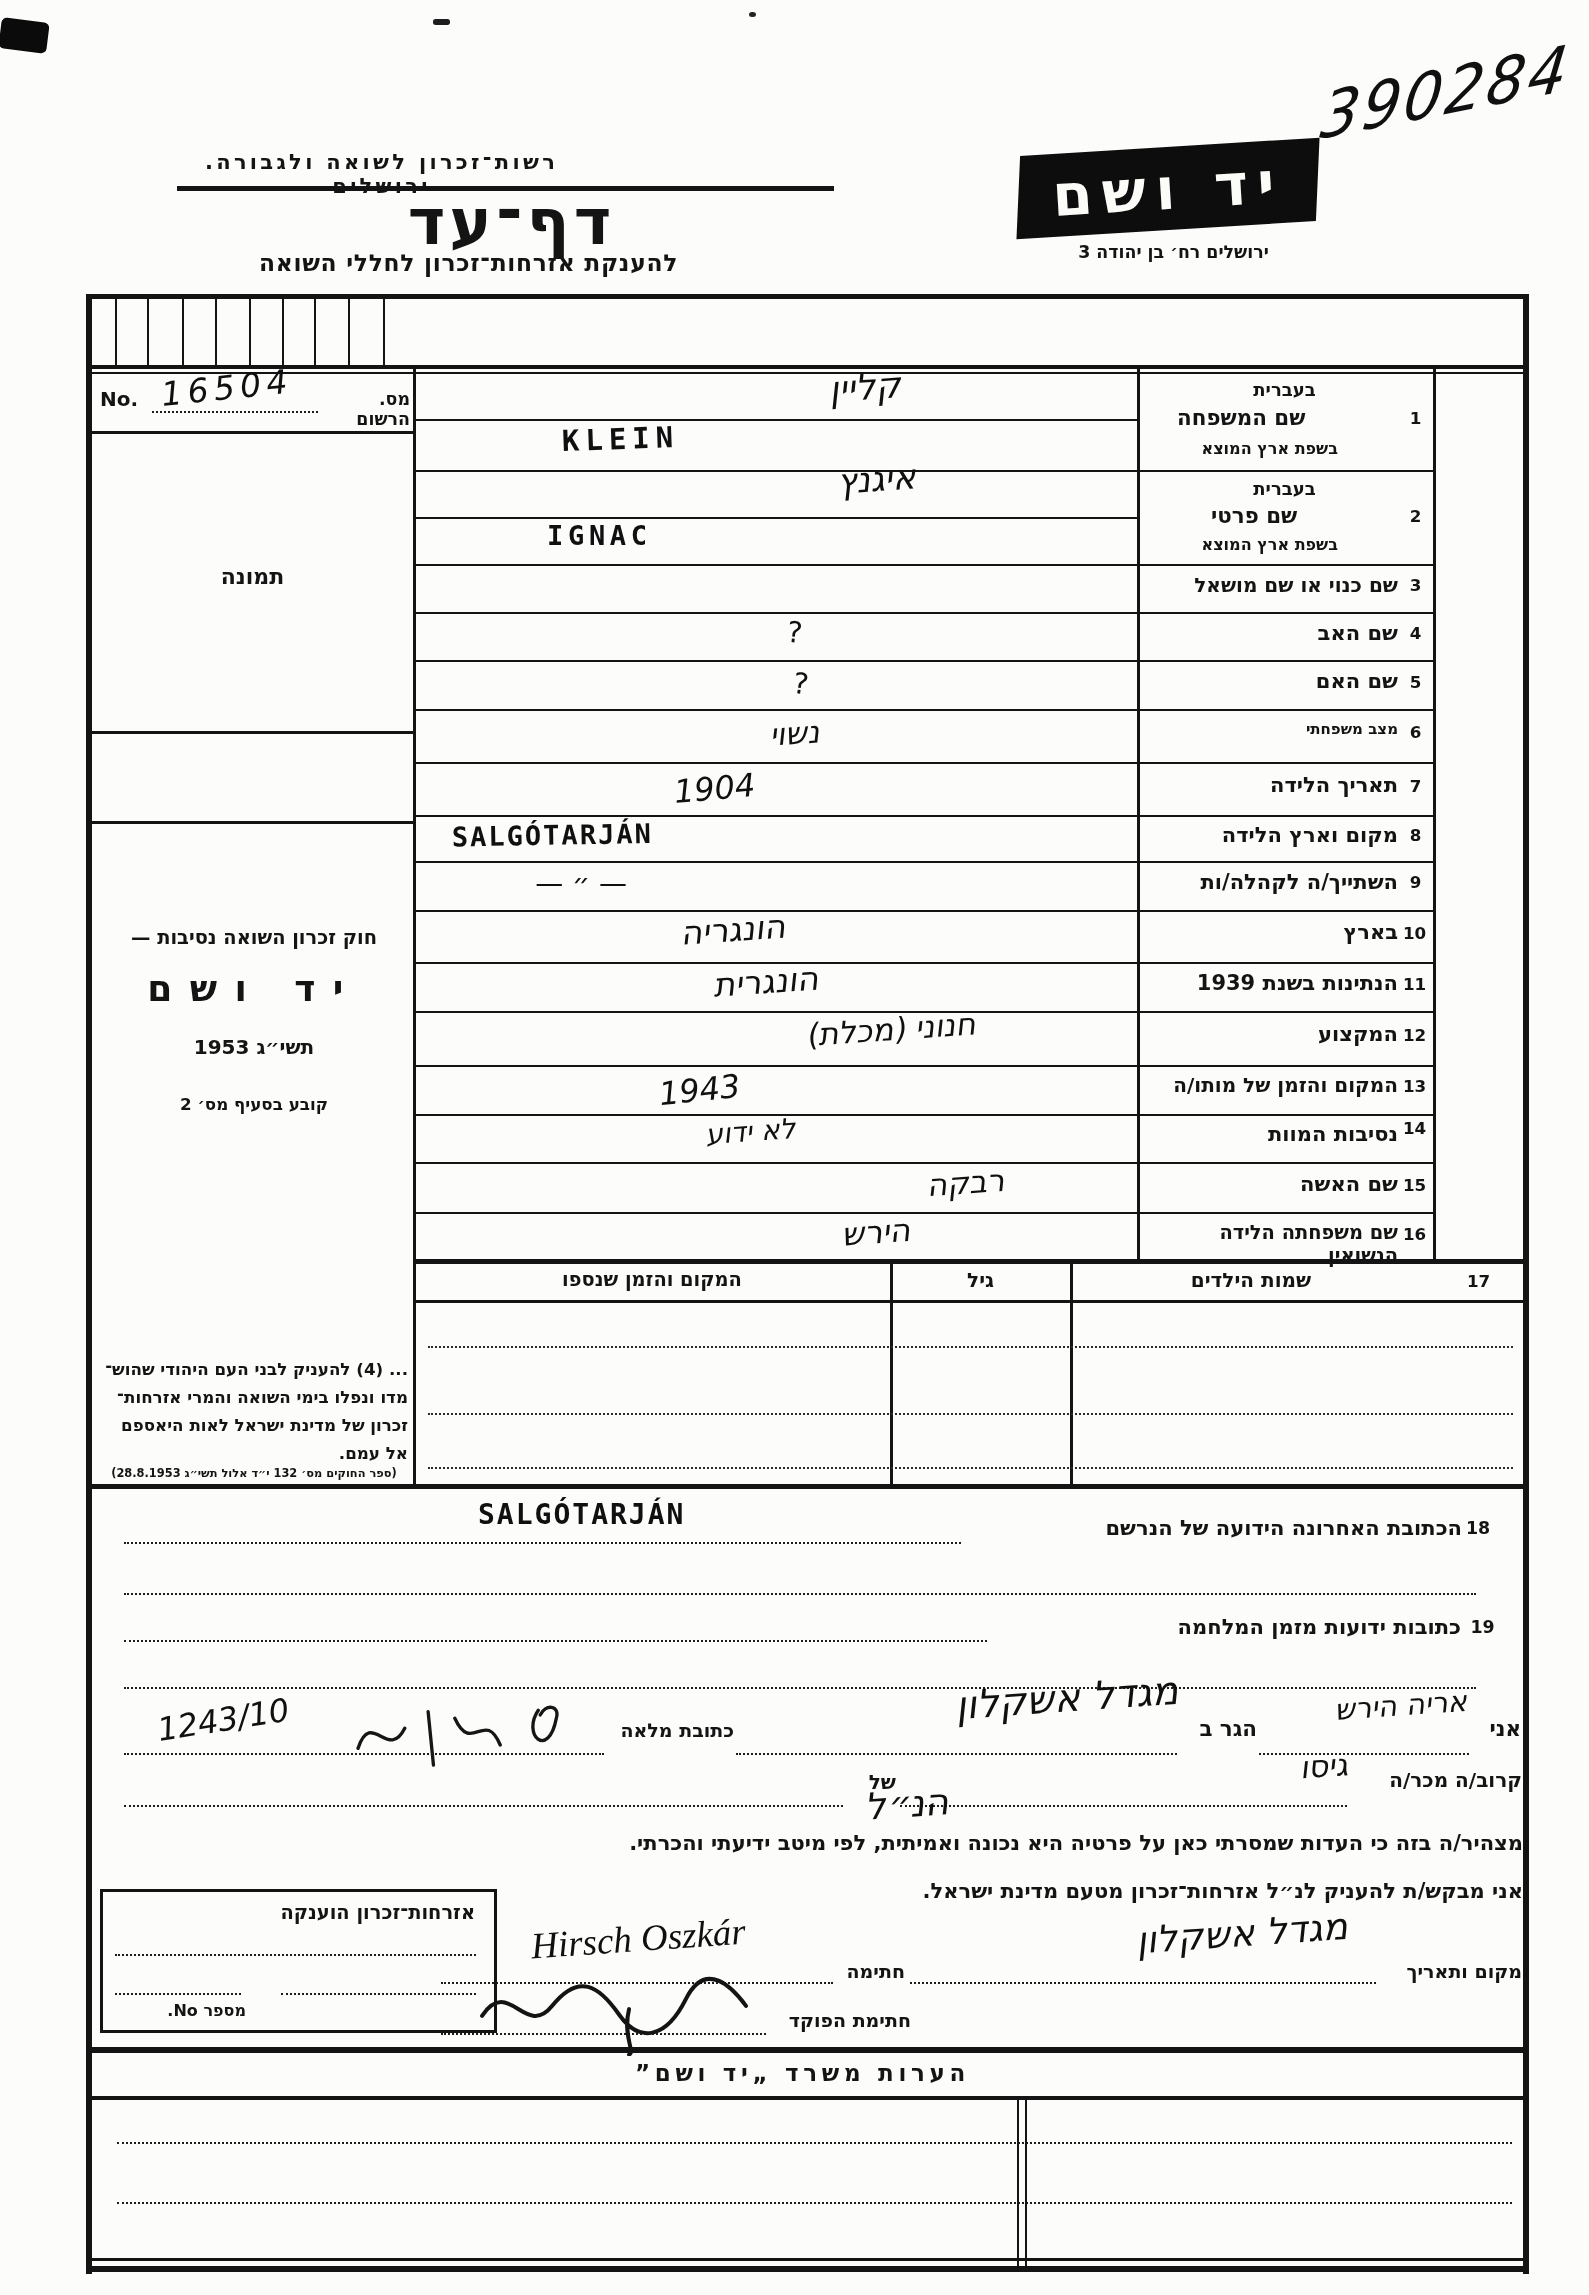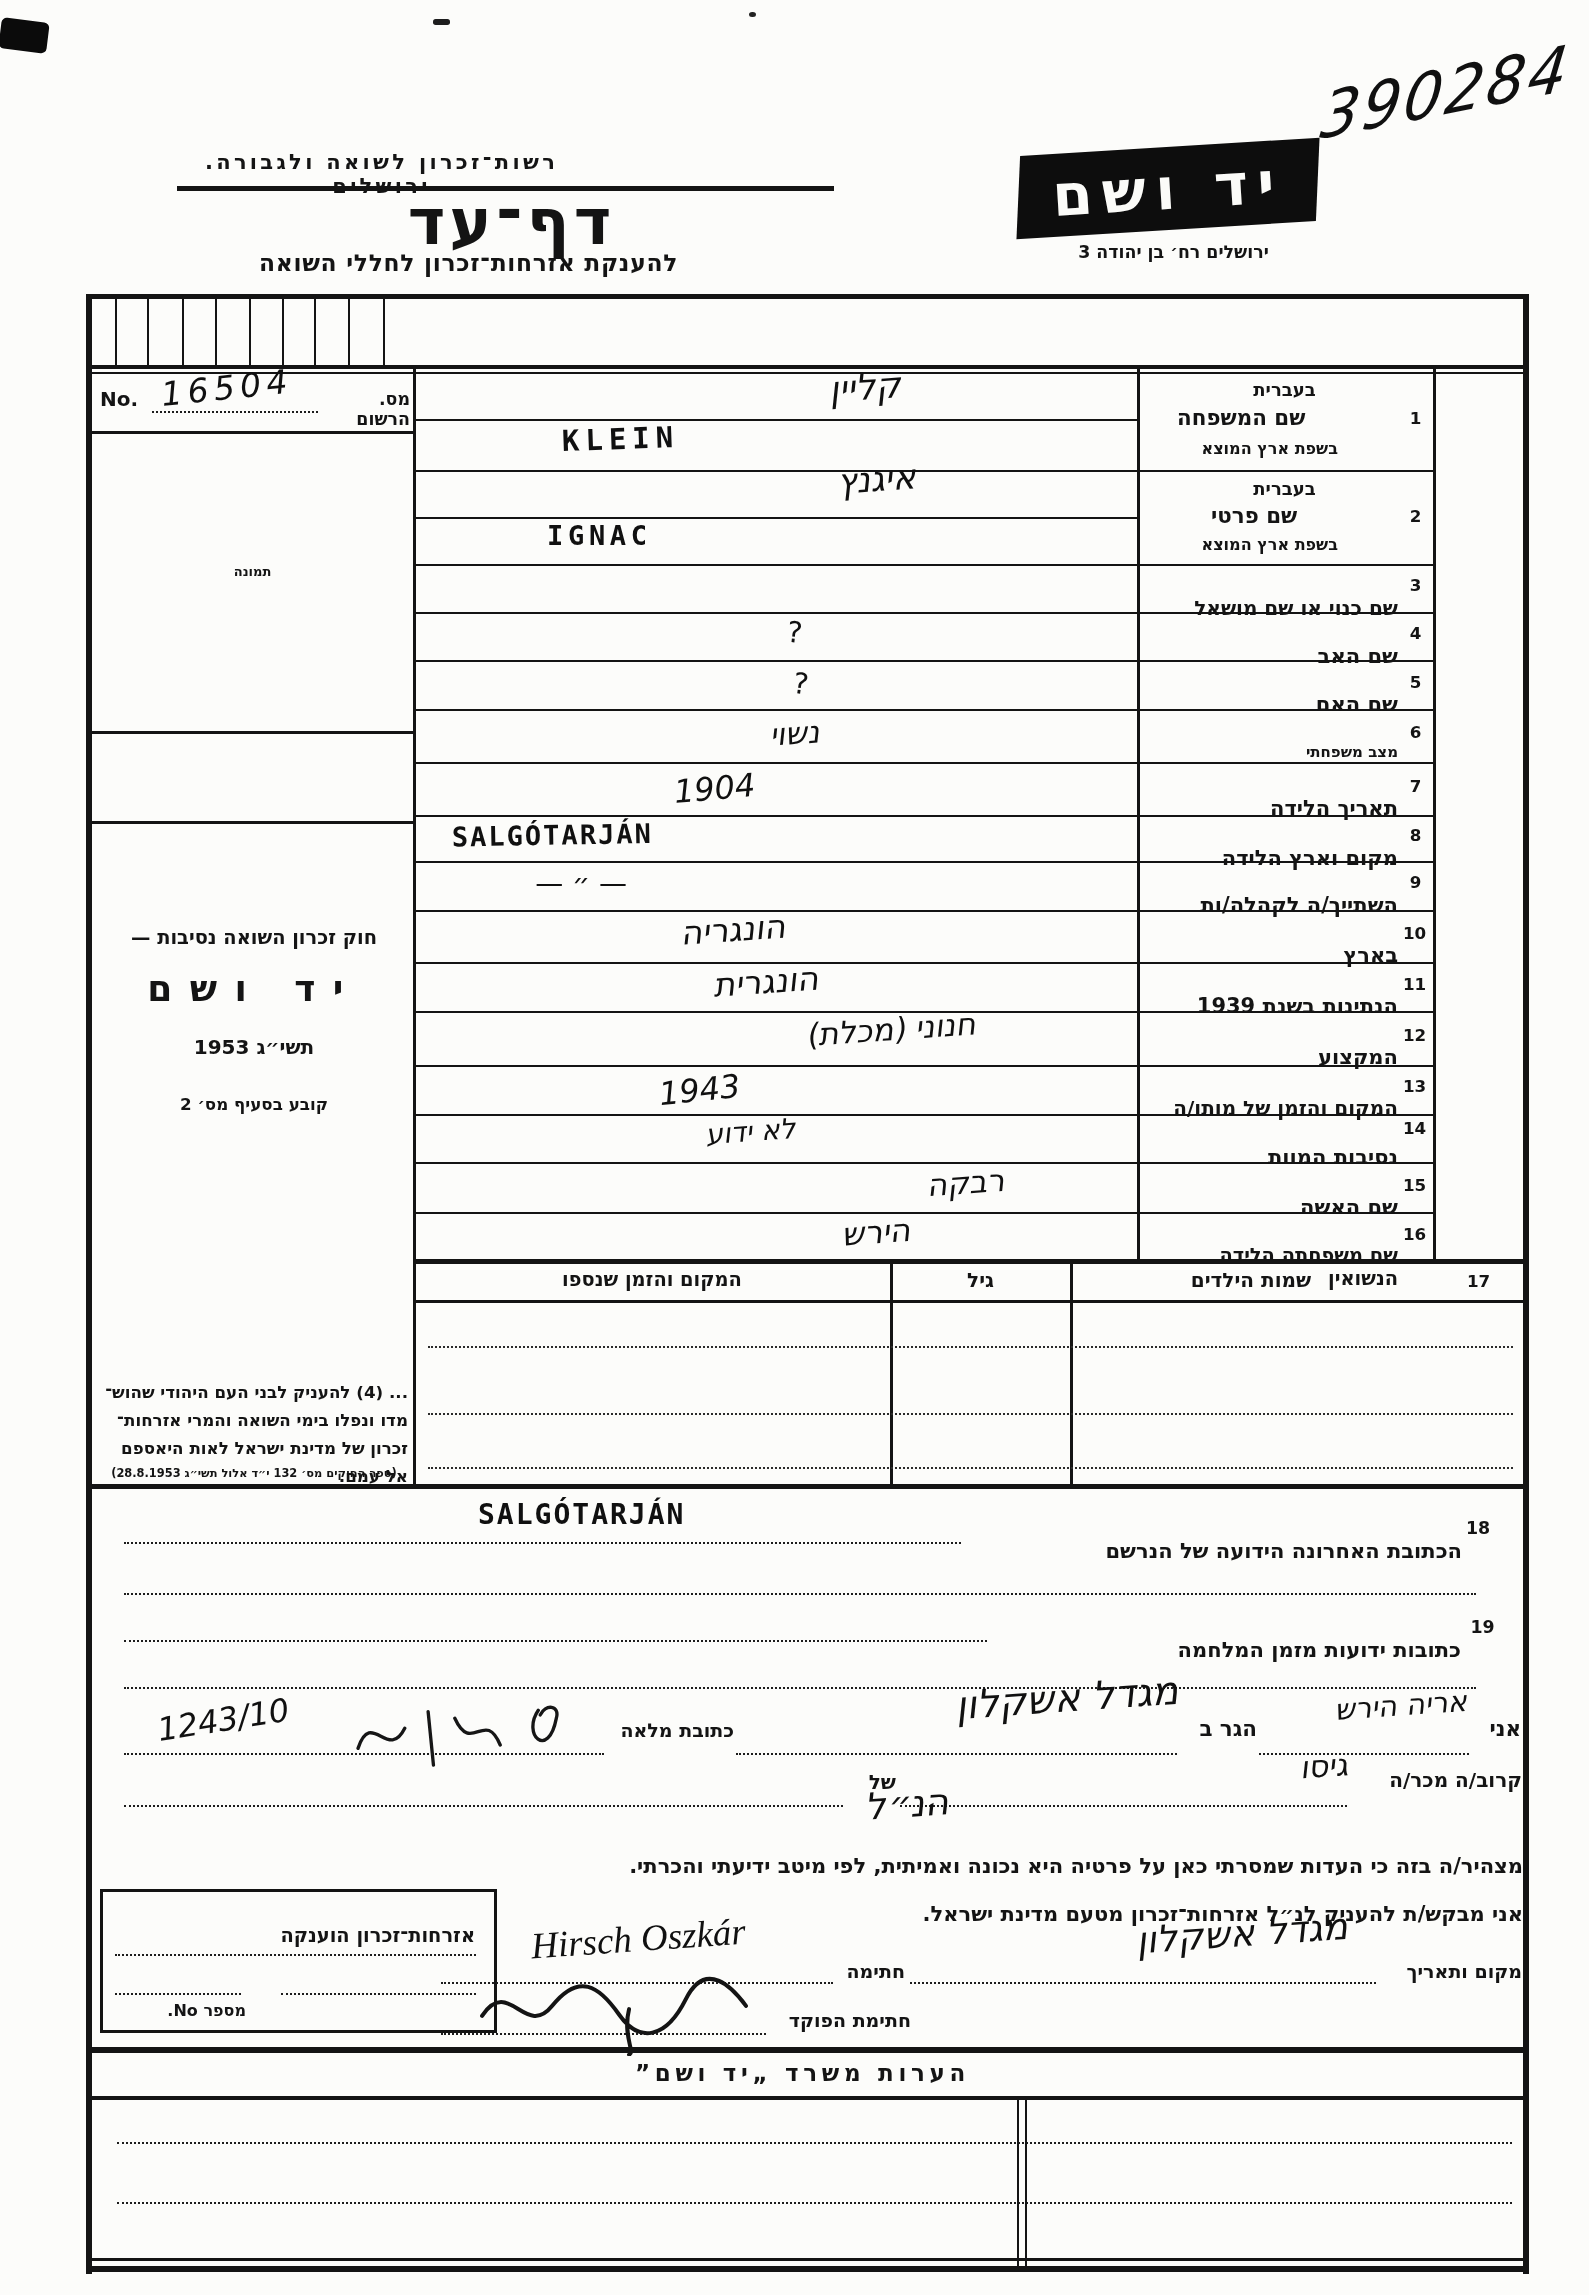--- a/index.html
+++ b/index.html
@@ -1,21 +1,21 @@
 <!DOCTYPE html>
 <html lang="he" style="font-size:10.7px"><head>
 <meta charset="utf-8">
 <style>
   html,body{margin:0;padding:0;background:#777;}
   #page{position:relative;width:1590px;height:2295px;background:#fcfcfa;overflow:hidden;
         font-family:"DejaVu Sans",sans-serif;color:#161616;direction:rtl;}
   .abs{position:absolute;}
   .lbl{font-weight:bold;color:#141414;}
   .ctr{text-align:center;}
-  .rgt{text-align:right;margin-top:23px;}
+  .rgt{text-align:right;}
   .hline{background:#141414;}
   .dotl{height:0;border-top:2.7px dotted #1c1c1c;}
   .dots{height:0;border-top:2px dotted #2a2a2a;}
   .hw{font-family:"DejaVu Sans",sans-serif;font-weight:400;color:#101010;transform-origin:center;}
   .hwk{transform:rotate(-4deg) skewX(-10deg);}
   .hwl{font-family:"DejaVu Sans Mono","Liberation Mono",monospace;font-weight:bold;color:#101010;}
   .sig{font-family:"Liberation Serif",serif;font-style:italic;color:#101010;}
   .pre{white-space:pre-line;}
   svg{display:block;}
 </style>
@@ -58,21 +58,21 @@
   <div class="abs hline" style="left:348px;top:299px;width:2px;height:66px;"></div>
   <div class="abs hline" style="left:383px;top:299px;width:2px;height:66px;"></div>
 
   <div class="abs hline" style="left:87px;top:431px;width:329px;height:2.7px;"></div>
   <div class="abs lbl" style="left:100px;top:387px;width:50px;height:27px;font-size:20px;direction:ltr;">No.</div>
   <div class="abs dotl" style="left:152px;top:411px;width:166px;"></div>
   <div class="abs lbl" style="left:320px;top:389px;width:90px;height:25.4px;font-size:17.4px;">מס. הרשום</div>
   <div class="abs hw" style="left:161px;top:367px;width:154px;height:43px;font-size:33px;font-style:italic;letter-spacing:5.4px;transform:rotate(-6deg);direction:ltr;">16504</div>
 
   <div class="abs hline" style="left:87px;top:731px;width:329px;height:2.7px;"></div>
-  <div class="abs lbl ctr" style="left:199px;top:564px;width:107px;height:24px;font-size:13px;">תמונה</div>
+  <div class="abs lbl ctr" style="left:199px;top:564px;width:107px;height:24px;font-size:22px;">תמונה</div>
 
   <div class="abs hline" style="left:87px;top:821px;width:329px;height:3.3px;"></div>
   <div class="abs lbl ctr" style="left:100px;top:926px;width:308px;height:27px;font-size:19.4px;">חוק זכרון השואה נסיבות —</div>
   <div class="abs lbl ctr" style="left:100px;top:968px;width:308px;height:54px;font-size:36px;letter-spacing:17.4px;">יד ושם</div>
   <div class="abs lbl ctr" style="left:100px;top:1035px;width:308px;height:29px;font-size:20px;">תשי״ג 1953</div>
   <div class="abs lbl ctr" style="left:100px;top:1094px;width:308px;height:24px;font-size:16.7px;">קובע בסעיף מס׳ 2</div>
   <div class="abs lbl rgt pre" style="left:102px;top:1355px;width:306px;height:118px;font-size:16.7px;line-height:28px;">... (4) להעניק לבני העם היהודי שהוש־
 מדו ונפלו בימי השואה והמרי אזרחות־
 זכרון של מדינת ישראל לאות היאספם
 אל עמם.</div>

